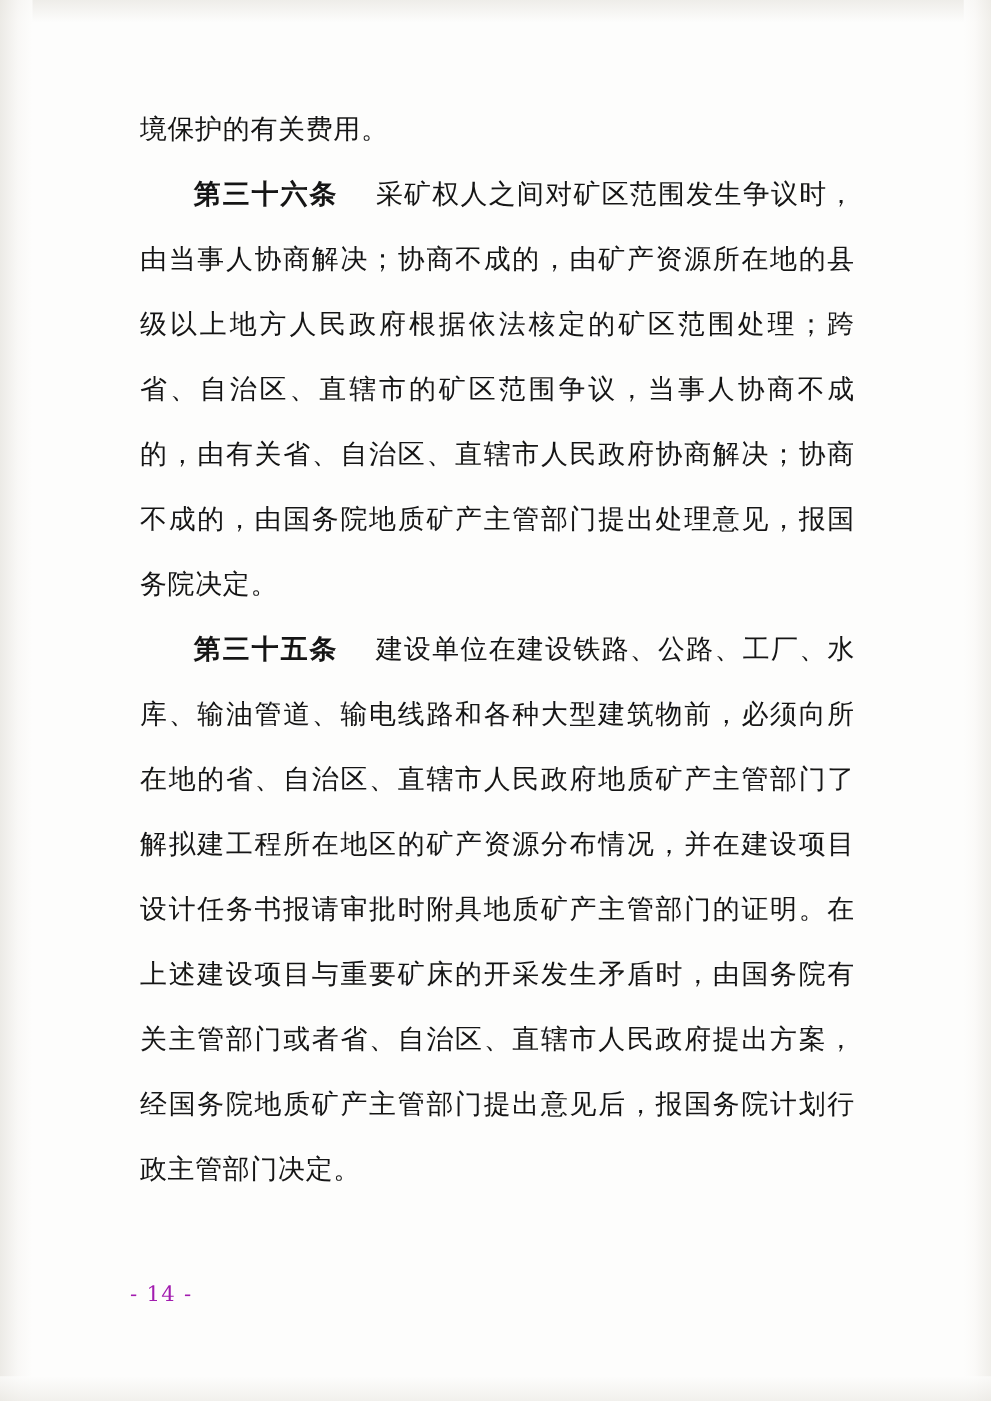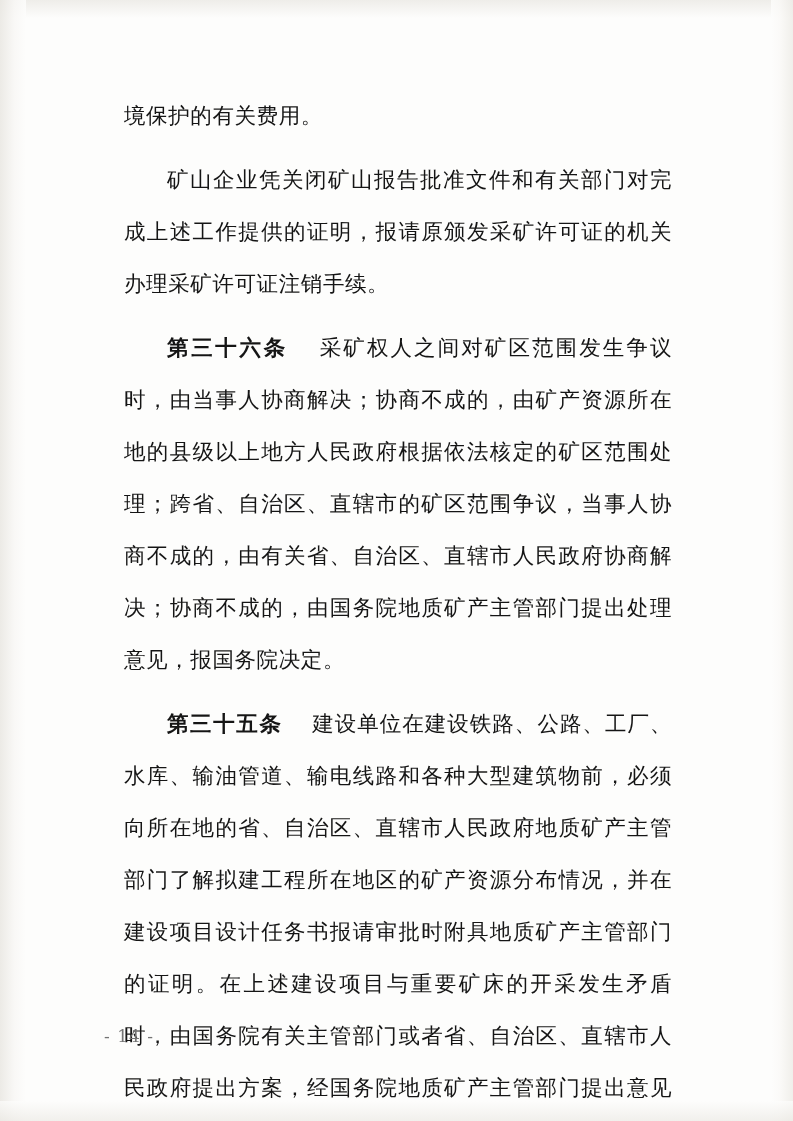--- a/index.html
+++ b/index.html
@@ -23,21 +23,21 @@
     height: 1121px;
     background: #fdfdfc;
   }
   .content {
     position: absolute;
     left: 112px;
     top: 78px;
     width: 572px;
   }
   p.para {
-    margin: 12px;
+    margin: 0;
     font-size: 21.5px;
     line-height: 52px;
     letter-spacing: 0.6px;
     text-align: justify;
     text-justify: inter-ideograph;
     color: #151515;
     font-weight: 400;
   }
   p.indent {
     text-indent: 43px;
@@ -63,21 +63,21 @@
   .chapter-gap {
     display: inline-block;
     width: 16px;
   }
   .footer {
     position: absolute;
     left: 104px;
     top: 1026px;
     font-size: 17px;
     letter-spacing: 1px;
-    color: #737373;
+    color: #a21caf;
     font-family: "DejaVu Serif", "Liberation Serif", serif;
     text-align: right;
   }
   .edge-shadow-left {
     position: absolute;
     left: 0;
     top: 0;
     width: 26px;
     height: 1121px;
     background: linear-gradient(to right, #e9e7e2 0%, #f8f7f5 55%, #fdfdfc 100%);
@@ -118,21 +118,20 @@
 
   <div class="edge-shadow-top"></div>
   <div class="edge-shadow-left"></div>
   <div class="edge-shadow-right"></div>
   <div class="edge-shadow-bottom"></div>
 
   <div class="content">
 
     <p class="para">境保护的有关费用。</p>
 
-    <p class="para indent">矿山企业凭关闭矿山报告批准文件和有关部门对完成上述工作提供的证明，报请原颁发采矿许可证的机关办理采矿许可证注销手续。</p>
 
     <p class="para indent">
       <span class="article-num">第三十六条</span>
       <span class="gap-after-num"></span>
       <span>采矿权人之间对矿区范围发生争议时，由当事人协商解决；协商不成的，由矿产资源所在地的县级以上地方人民政府根据依法核定的矿区范围处理；跨省、自治区、直辖市的矿区范围争议，当事人协商不成的，由有关省、自治区、直辖市人民政府协商解决；协商不成的，由国务院地质矿产主管部门提出处理意见，报国务院决定。</span>
     </p>
 
     <p class="para indent">
       <span class="article-num">第三十五条</span>
       <span class="gap-after-num"></span>

